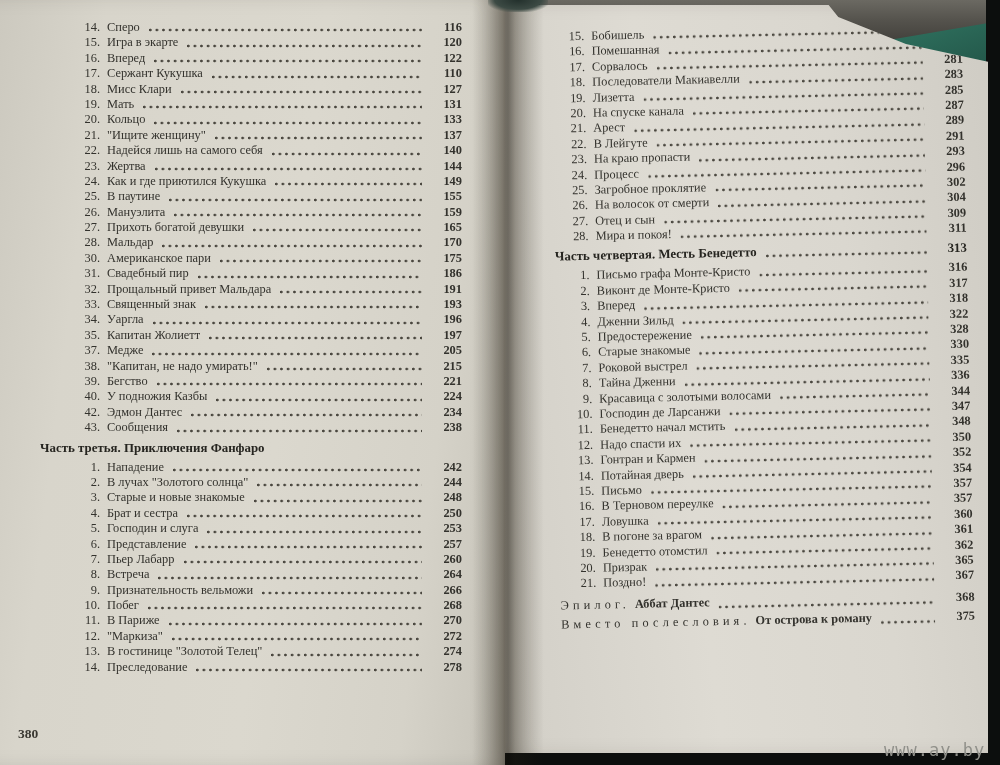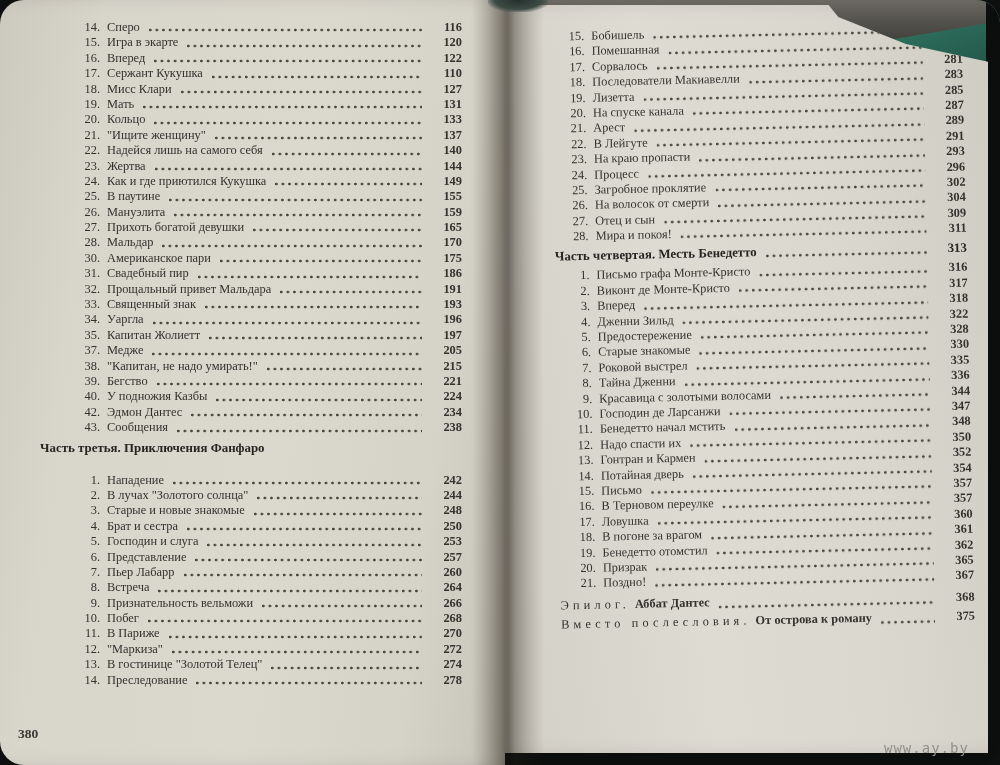--- a/index.html
+++ b/index.html
@@ -1,17 +1,17 @@
 <!DOCTYPE html>
 <html><head>
 <meta charset="utf-8">
 <style>
   html,body{margin:0;padding:0;background:#0e100f;}
   .scene{position:relative;width:1000px;height:765px;overflow:hidden;
-         font-family:"Liberation Serif","DejaVu Serif",serif;color:#33322d;border-radius:24px;}
+         font-family:"Liberation Serif","DejaVu Serif",serif;color:#33322d;}
 
   
   .bg-teal{position:absolute;left:852px;top:0;width:148px;height:84px;
            background:linear-gradient(160deg,#35755f 0%,#2c6a59 45%,#1f4f43 100%);
            clip-path:polygon(18% 0,100% 0,100% 100%,52% 78%,0 18%);}
   .edge-strip{position:absolute;left:540px;top:0;width:460px;height:50px;
            background:linear-gradient(180deg,#6b6962 0%,#55534d 40%,#3b3935 100%);
            clip-path:polygon(0 0,100% 0,100% 42%,72% 86%,34% 42%,0 26%);}
   .right-dark{position:absolute;right:0;top:0;width:14px;height:765px;background:#0c0e0d;}
   .bottom-dark{position:absolute;left:300px;bottom:0;width:700px;height:14px;background:#0c0e0d;}
@@ -36,31 +36,31 @@
   .toc.rt{left:56px;top:24px;width:414px;transform:rotate(-1.25deg);transform-origin:6% 98%;}
   .toc-row{display:flex;align-items:baseline;height:15.4px;line-height:15.4px;white-space:nowrap;}
   .num{flex:0 0 62px;text-align:right;margin-right:7px;}
   .toc.rt .num{flex:0 0 36px;}
   .title{flex:0 0 auto;}
   .leader{flex:1 1 auto;align-self:flex-end;height:4px;margin:0 6px 3px 9px;
       background-image:radial-gradient(circle at 1.2px 2px,#4a473f 1.1px,rgba(0,0,0,0) 1.7px);
       background-size:6.6px 4px;background-repeat:repeat-x;background-position:0 0;}
   .pg{flex:0 0 34px;text-align:right;font-weight:600;}
   .part-header{font-weight:bold;font-size:12.9px;height:17px;line-height:17px;
-      margin:4px 0 16px 2px;color:#262520;}
+      margin:4px 0 3px 2px;color:#262520;}
   .part-header-row{display:flex;align-items:baseline;font-weight:bold;font-size:12.9px;
       height:17px;line-height:17px;margin:4px 0 3px 2px;color:#262520;}
   .closing{margin-top:4px;}
   .closing .toc-row{height:19px;line-height:19px;}
   .clabel{letter-spacing:.33em;}
   .ctitle{font-weight:bold;margin-left:5px;}
 
   .folio{position:absolute;left:18px;top:726px;font-size:13.5px;color:#3a3832;font-weight:bold;}
   .watermark{position:absolute;left:884px;top:740px;font-family:"DejaVu Sans Mono",monospace;
-      font-size:14px;color:#90908a;letter-spacing:1px;z-index:9;}
+      font-size:17px;color:#90908a;letter-spacing:1px;z-index:9;}
 </style>
 </head>
 <body>
 
 <div class="scene">
 
   <div class="bg-teal"></div>
   <div class="edge-strip"></div>
   <div class="right-dark"></div>
   <div class="bottom-dark"></div>

